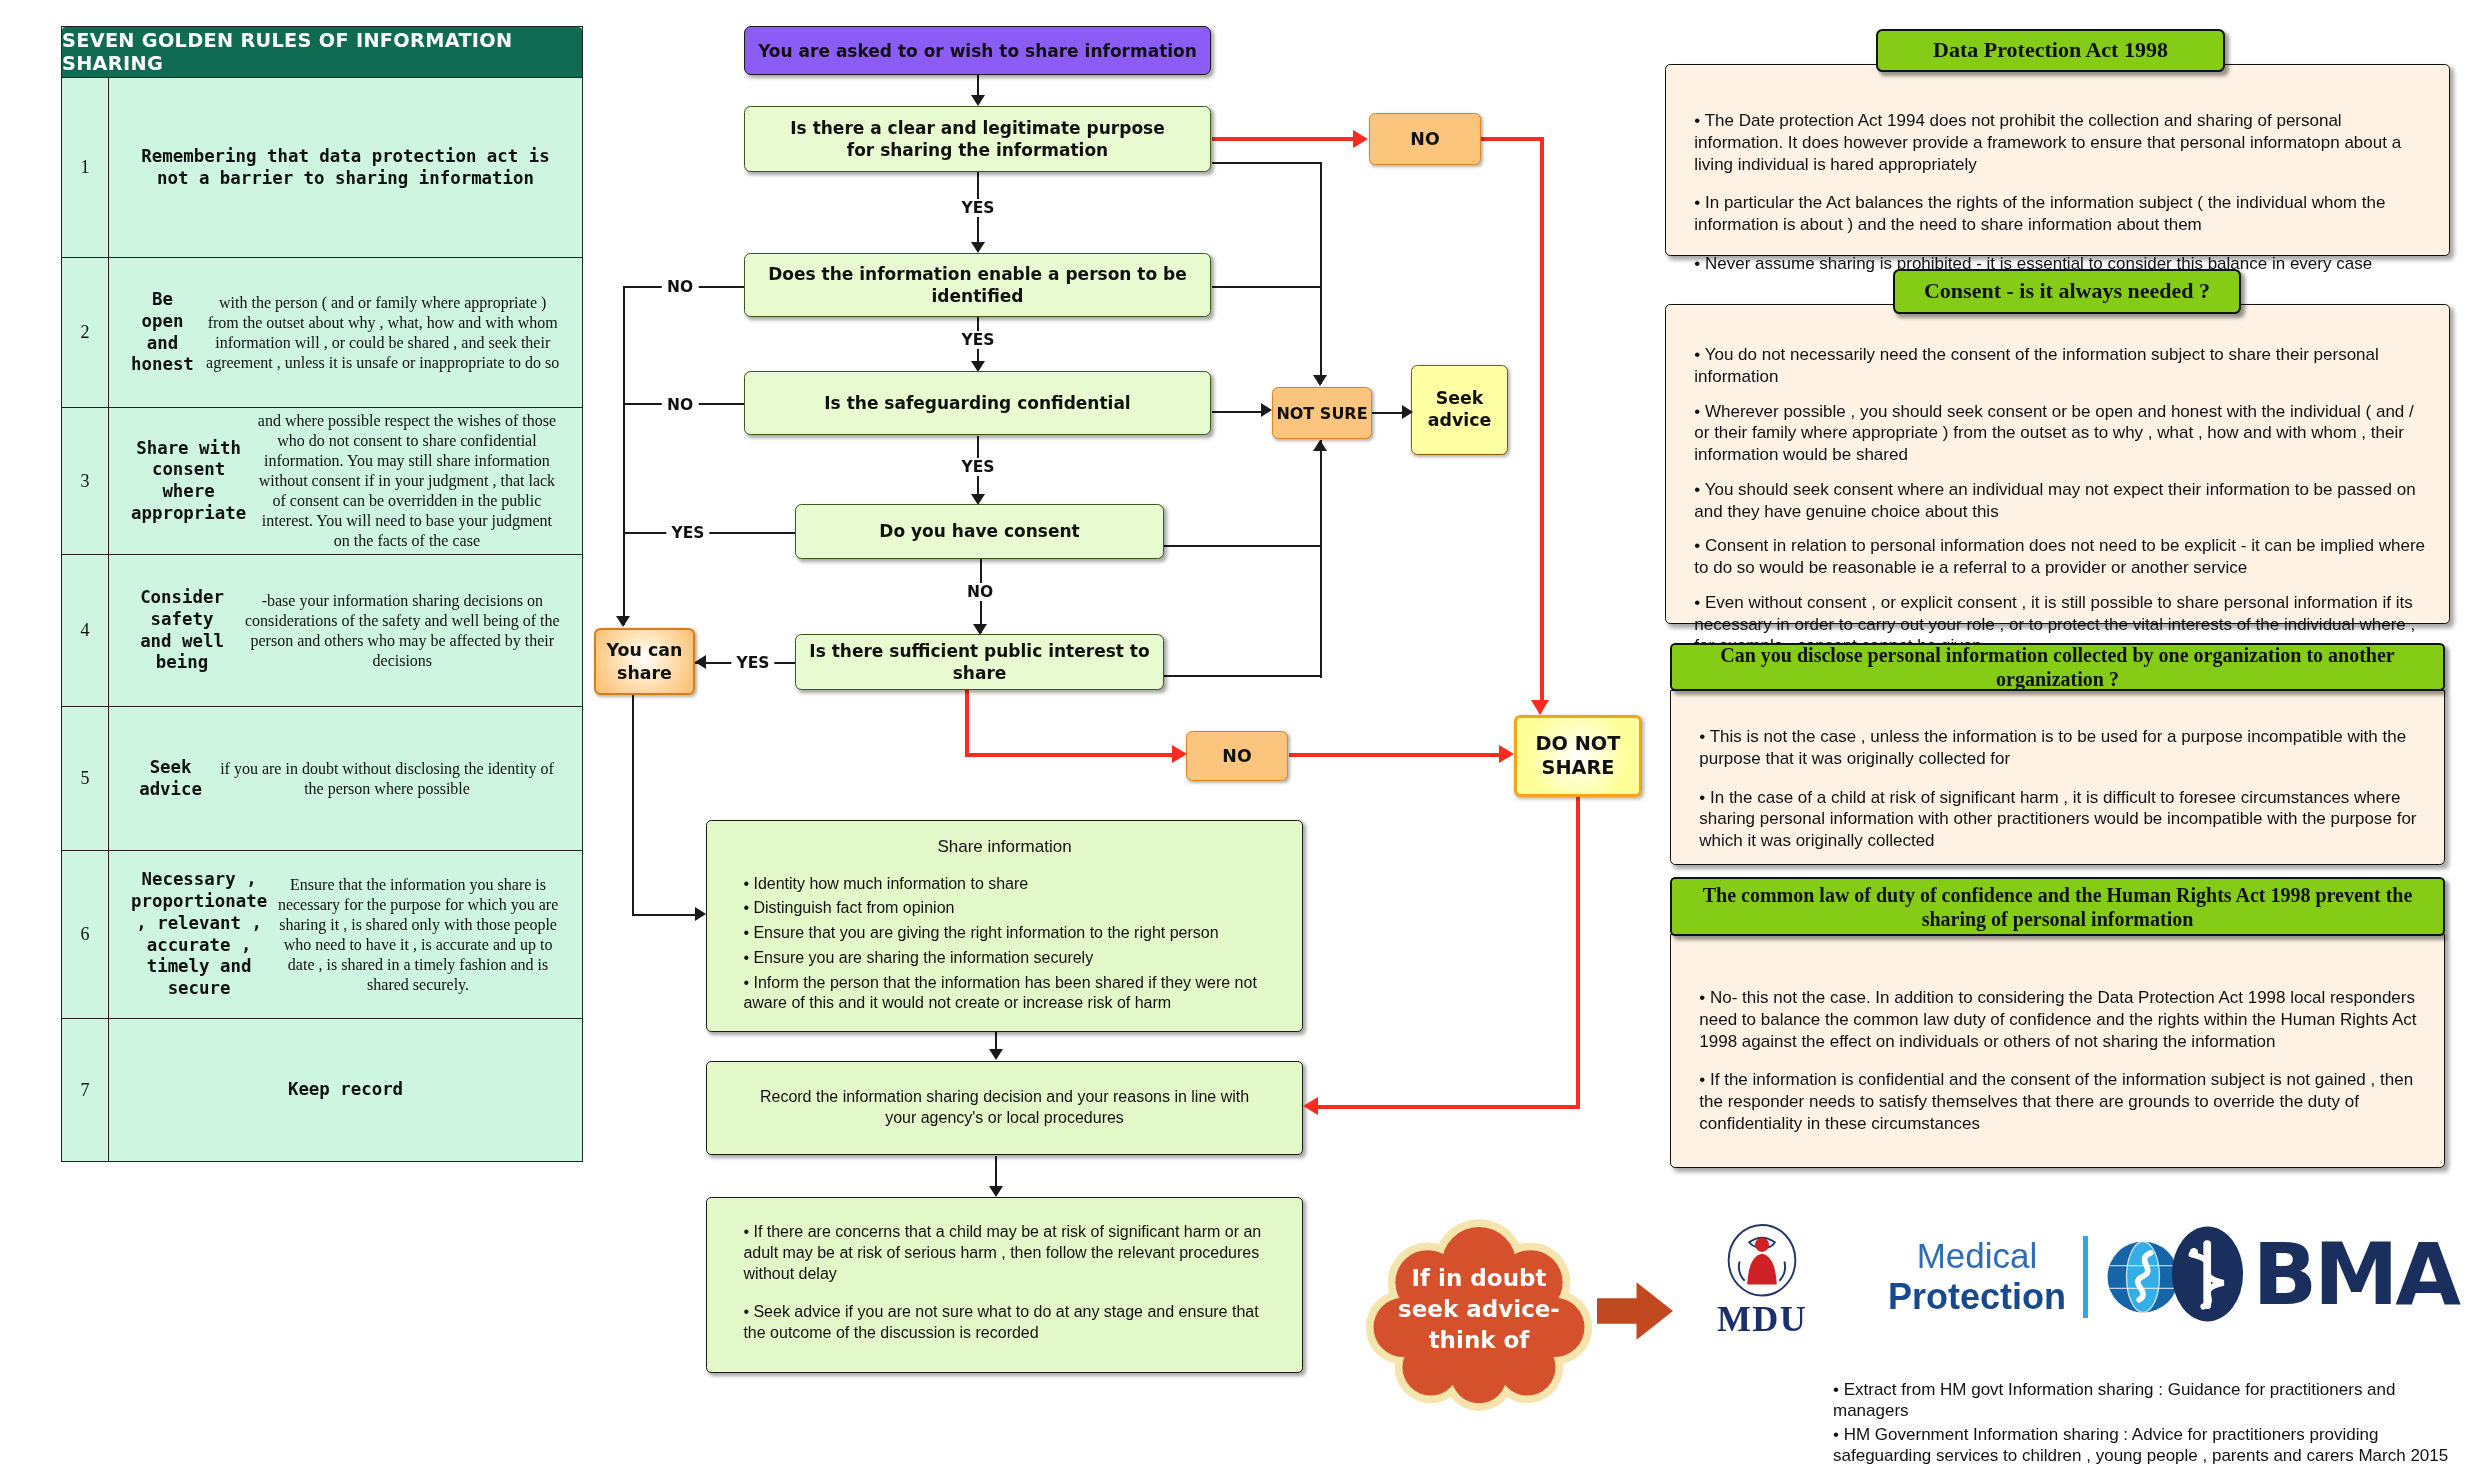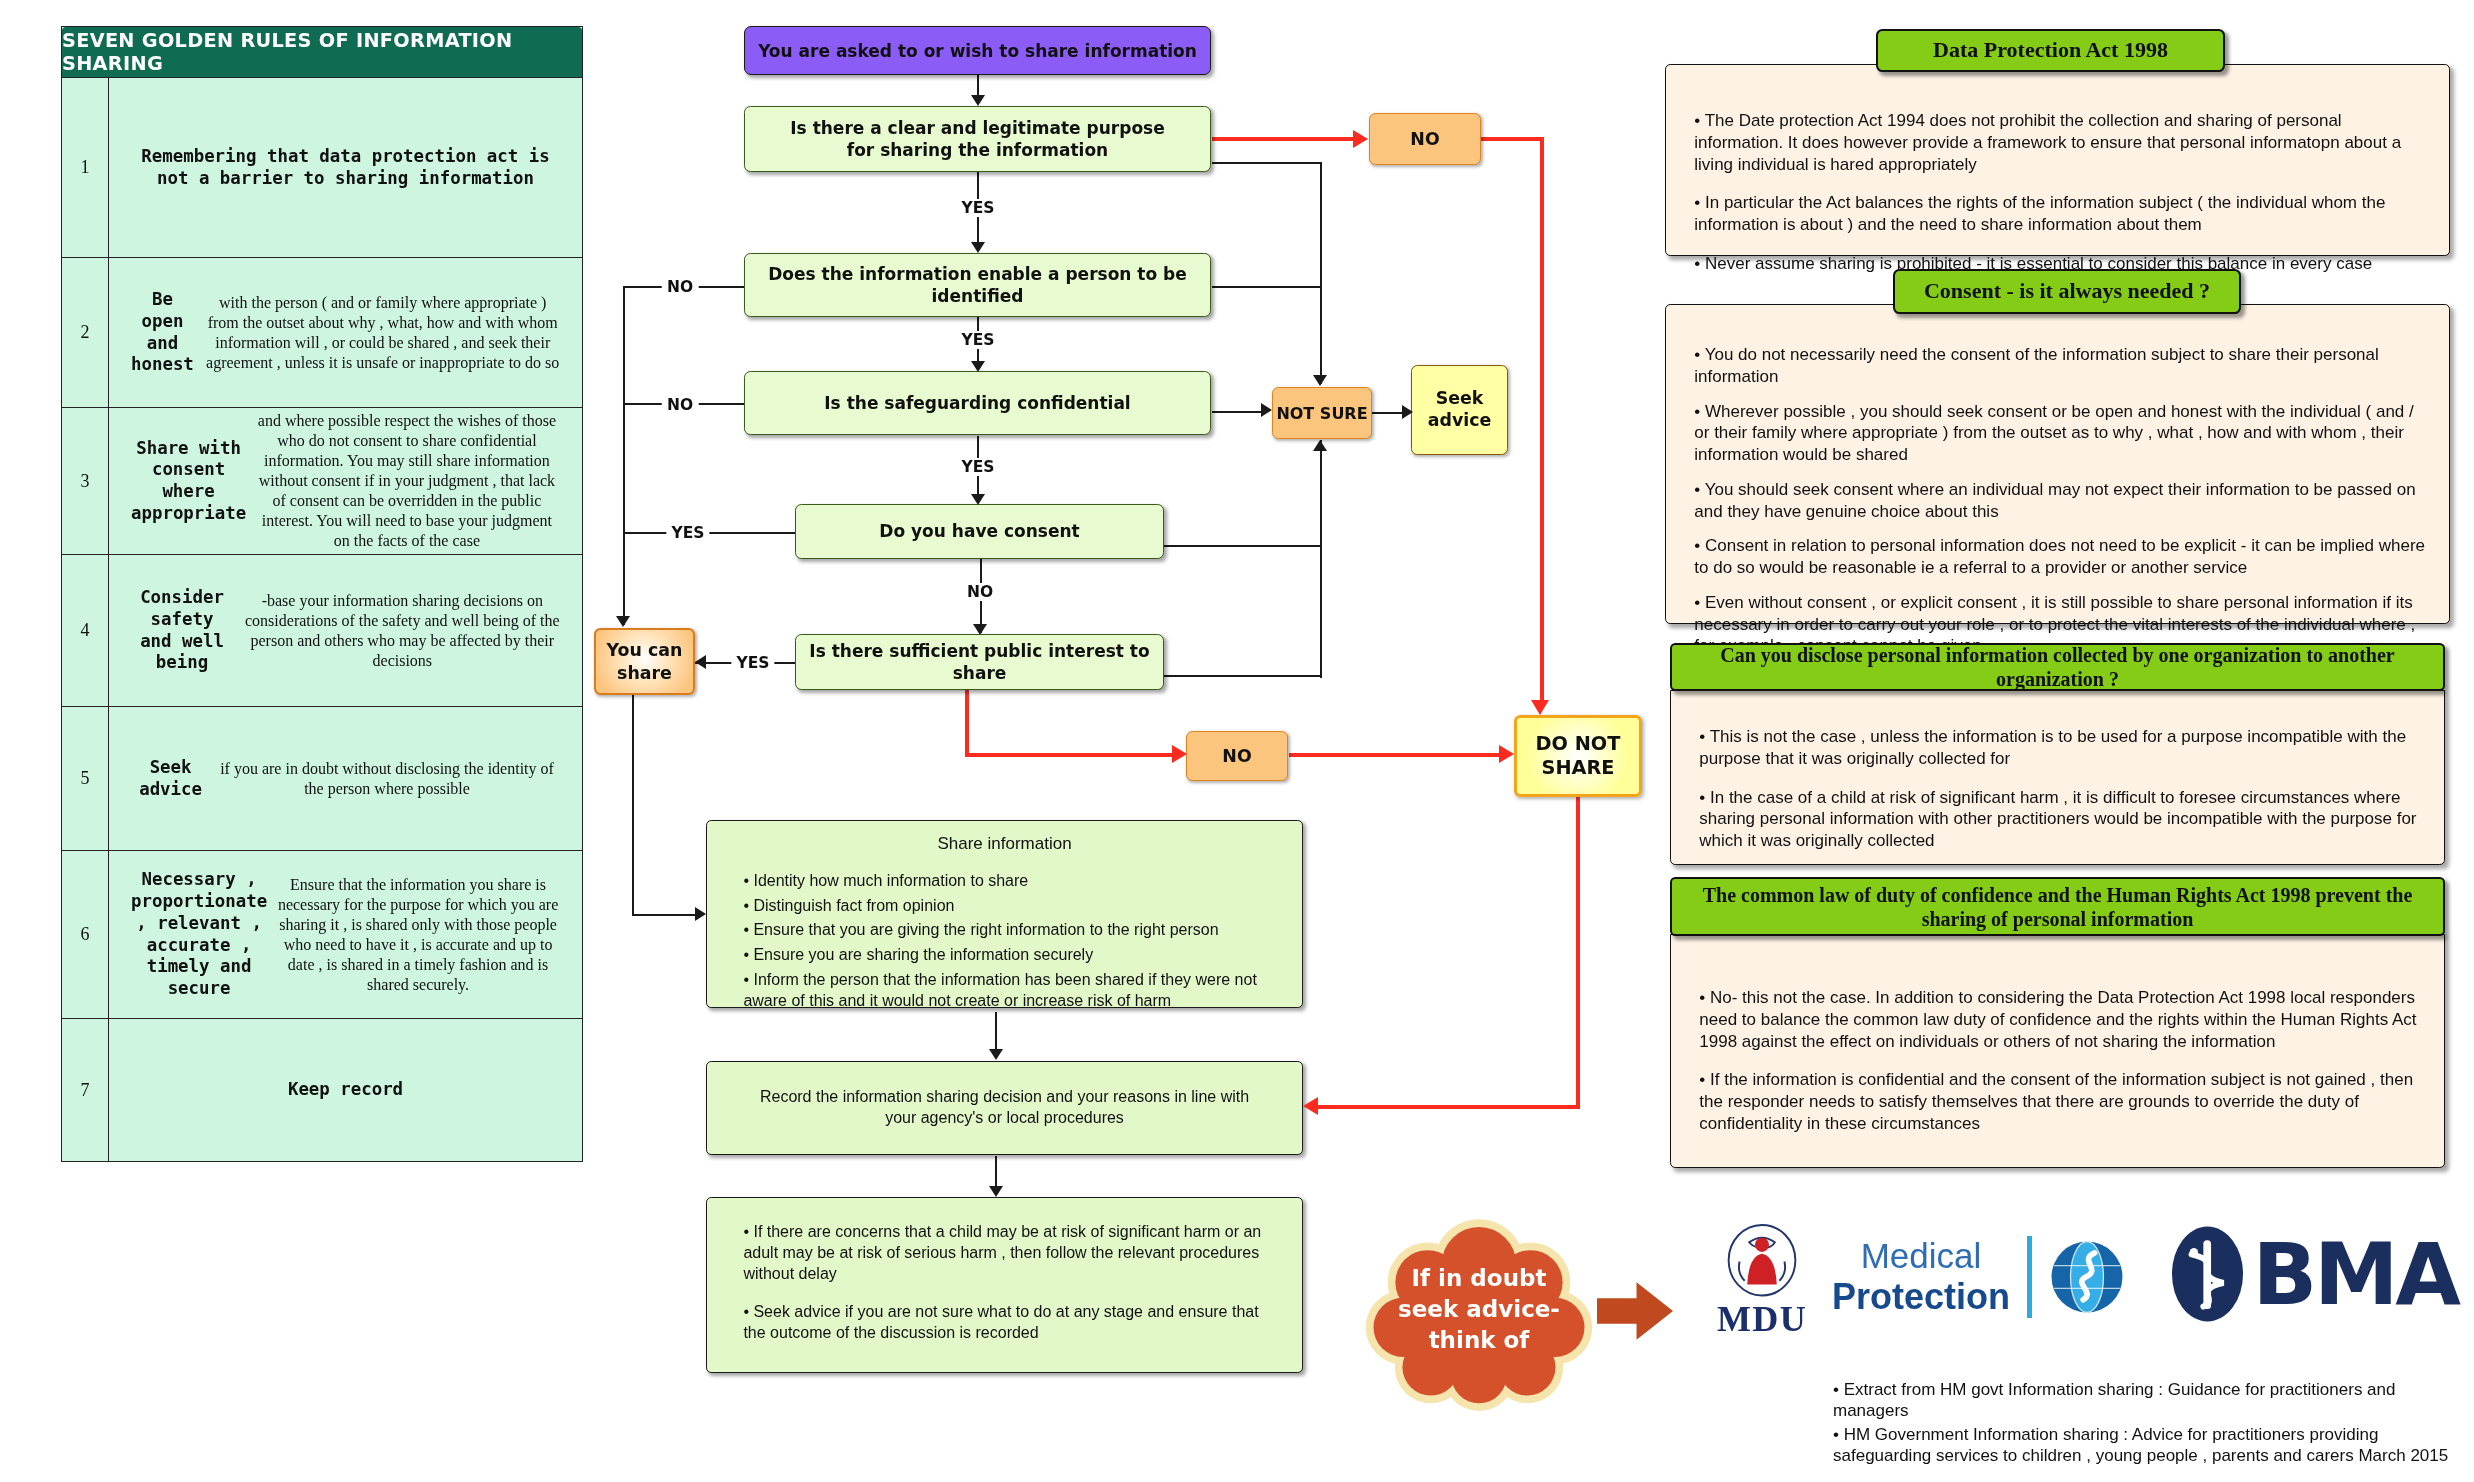--- a/index.html
+++ b/index.html
@@ -66,21 +66,21 @@
         font:bold 22px "Liberation Serif",serif;box-shadow:3.2px 3.2px 3.9px rgba(0,0,0,.4);z-index:4;
         box-sizing:border-box;padding:0 27px;line-height:1.2;}
   
   #cloud-wrap{position:absolute;left:1363px;top:1218px;width:232px;height:193px;z-index:2;}
   #cloud-text{position:absolute;left:0;top:45px;width:100%;text-align:center;color:#fff;
       font:bold 23px "DejaVu Sans",sans-serif;line-height:1.35;z-index:3;}
   #big-arrow{position:absolute;left:1597px;top:1279px;width:76px;height:64px;background:#c0491f;
       clip-path:polygon(0% 30%,52% 30%,52% 5%,100% 50%,52% 95%,52% 70%,0% 70%);z-index:2;}
   #mdu{position:absolute;left:1707px;top:1223px;width:110px;height:122px;text-align:center;}
   #mdu-text{font:bold 36px "Liberation Serif",serif;color:#1b2f6b;letter-spacing:1.3px;margin-top:-3.9px;}
-  #medpro{position:absolute;left:1832px;top:1236px;display:flex;align-items:center;gap:17px;}
+  #medpro{position:absolute;left:1888px;top:1236px;display:flex;align-items:center;gap:17px;}
   #medpro .mtxt{text-align:center;line-height:1.05;}
   .mline1{font:35px "Liberation Sans",sans-serif;color:#2e6db4;}
   .mline2{font:bold 36px "Liberation Sans",sans-serif;color:#174a8c;}
   .mbar{width:4.5px;height:82px;background:#2ea8e0;}
   #bma{position:absolute;left:2169px;top:1223px;display:flex;align-items:center;gap:6.4px;}
   #bma-text{font:bold 85px "DejaVu Sans",sans-serif;color:#1b2f5e;letter-spacing:-3.2px;}
   #footer{position:absolute;left:1824px;top:1379px;width:644px;}
   #footer ul{margin:0;padding:0 0 0 9px;list-style:none;}
   #footer li{font:17px "Liberation Sans",sans-serif;line-height:1.25;margin-bottom:2.6px;}
   #footer li::before{content:"•   ";}
@@ -147,21 +147,21 @@
   <div class="box gbox" style="left:744px;top:371px;width:467px;height:64px">Is the safeguarding confidential</div>
   <div class="box gbox" style="left:795px;top:504px;width:369px;height:55px">Do you have consent</div>
   <div class="box gbox" style="left:795px;top:634px;width:369px;height:56px">Is there sufficient public interest to share</div>
   <div class="box obox share-grad" style="left:594px;top:628px;width:101px;height:67px;line-height:1.3">You can share</div>
   <div class="box obox" style="left:1369px;top:113px;width:112px;height:52px">NO</div>
   <div class="box obox" style="left:1272px;top:387px;width:100px;height:52px;font-size:16px">NOT SURE</div>
   <div class="box ybox" style="left:1411px;top:365px;width:97px;height:90px">Seek advice</div>
   <div class="box obox" style="left:1186px;top:731px;width:102px;height:50px">NO</div>
   <div class="box dns" style="left:1514px;top:715px;width:128px;height:82px">DO NOT SHARE</div>
 
-  <div class="box bigbox" style="left:706px;top:820px;width:597px;height:188px;flex-direction:column;justify-content:flex-start;padding:13px 30px">
+  <div class="box bigbox" style="left:706px;top:820px;width:597px;height:212px;flex-direction:column;justify-content:flex-end;padding:13px 30px">
     <div class="btitle">Share information</div>
     <ul>
       <li>Identity how much information to share</li>
       <li>Distinguish fact from opinion</li>
       <li>Ensure that you are giving the right information to the right person</li>
       <li>Ensure you are sharing the information securely</li>
       <li>Inform the person that the information has been shared if they were not aware of this and it would not create or increase risk of harm</li>
     </ul>
   </div>
 

